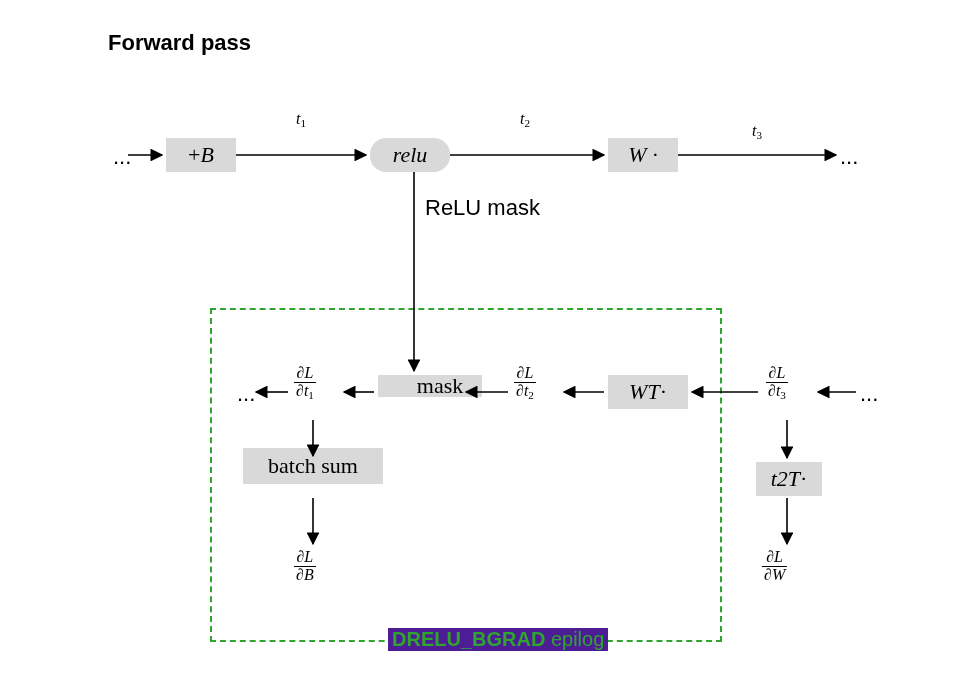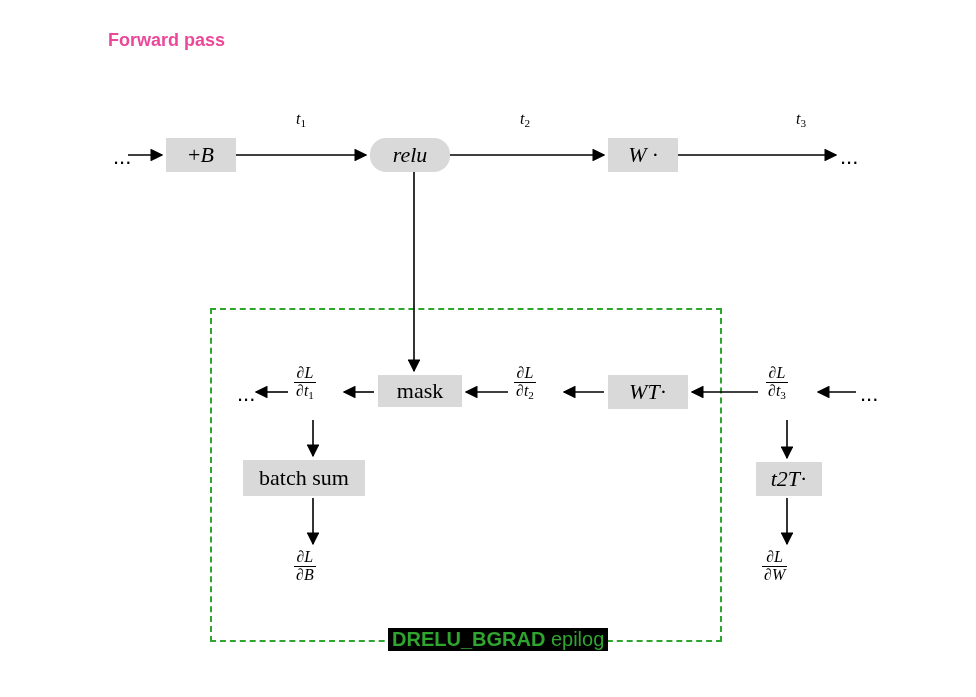--- a/index.html
+++ b/index.html
@@ -12,22 +12,22 @@
     color: #000;
   }
   .canvas {
     position: relative;
     width: 976px;
     height: 697px;
   }
   .heading {
     position: absolute;
     font-weight: 700;
-    font-size: 18px;
-    color: #ec4899;
+    font-size: 22px;
+    color: #000000;
   }
   .box {
     position: absolute;
     background: #d9d9d9;
     display: flex;
     align-items: center;
     justify-content: center;
     font-family: "Cambria Math", "Times New Roman", Georgia, serif;
     font-size: 22px;
     font-style: italic;
@@ -73,21 +73,21 @@
     position: absolute;
     border: 2px dashed #2fa52f;
     box-sizing: border-box;
   }
   .epilog-label {
     position: absolute;
     color: #2fa52f;
     font-weight: 700;
     font-size: 20px;
     font-family: "Segoe UI", Arial, sans-serif;
-    background: #000000;
+    background: #4c1d95;
     padding: 0 4px;
   }
   .epilog-label .tail {
     color: #2fa52f;
     font-weight: 400;
   }
   svg.arrows {
     position: absolute;
     left: 0; top: 0;
     width: 976px; height: 697px;
@@ -116,42 +116,43 @@
   <div class="box" style="left:370px; top:138px; width:80px; height:34px;border-radius:16px;">relu</div>
 
   <div class="edge-label" style="left:520px; top:110px;text-align:center;">
     <span class="it">t</span><span class="sub">2</span>
   </div>
 
   <div class="box" style="left:608px; top:138px; width:70px; height:34px;">
     <span class="it">W ·</span>
   </div>
 
-  <div class="edge-label" style="left:752px; top:110px;margin-left:44px;">
+  <div class="edge-label" style="left:752px; top:122px;">
     <span class="it">t</span><span class="sub">3</span>
   </div>
 
   <div class="ellipsis" style="left:840px; top:144px;">...</div>
 
+  <div class="text-label" style="left:425px; top:195px;">ReLU mask</div>
 
   <div class="epilog-box" style="left:210px; top:308px; width:512px; height:334px;"></div>
   <div class="epilog-label" style="left:388px; top:628px;">
     <span>DRELU_BGRAD</span><span class="tail"> epilog</span>
   </div>
 
   <div class="ellipsis" style="left:237px; top:381px;">...</div>
 
   <div class="edge-label" style="left:294px; top:364px;">
     <span class="frac">
       <span class="num">∂L</span>
       <span class="den"><span>∂t</span><span class="sub">1</span></span>
     </span>
   </div>
 
-  <div class="box" style="left:378px; top:375px; width:84px; height:32px; font-style:normal;">mask</div>
+  <div class="box" style="left:378px; top:375px; width:84px; height:22px; font-style:normal;padding-left:20px;">mask</div>
 
   <div class="edge-label" style="left:514px; top:364px;">
     <span class="frac">
       <span class="num">∂L</span>
       <span class="den"><span>∂t</span><span class="sub">2</span></span>
     </span>
   </div>
 
   <div class="box" style="left:608px; top:375px; width:80px; height:34px;">
     <span class="it">W</span>
@@ -161,21 +162,21 @@
 
   <div class="edge-label" style="left:766px; top:364px;">
     <span class="frac">
       <span class="num">∂L</span>
       <span class="den"><span>∂t</span><span class="sub">3</span></span>
     </span>
   </div>
 
   <div class="ellipsis" style="left:860px; top:381px;">...</div>
 
-  <div class="box" style="left:243px; top:460px; width:122px; height:36px; font-style:normal;">batch sum</div>
+  <div class="box" style="left:243px; top:448px; width:140px; height:36px; font-style:normal;">batch sum</div>
 
   <div class="edge-label" style="left:294px; top:548px;">
     <span class="frac">
       <span class="num">∂L</span>
       <span class="den">∂B</span>
     </span>
   </div>
 
   <div class="box" style="left:756px; top:462px; width:66px; height:34px;">
     <span class="it">t</span>

